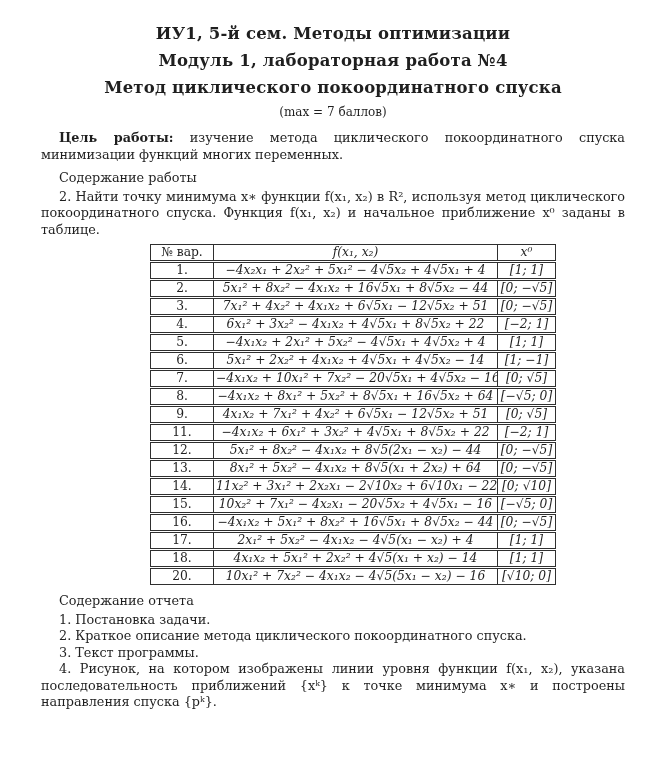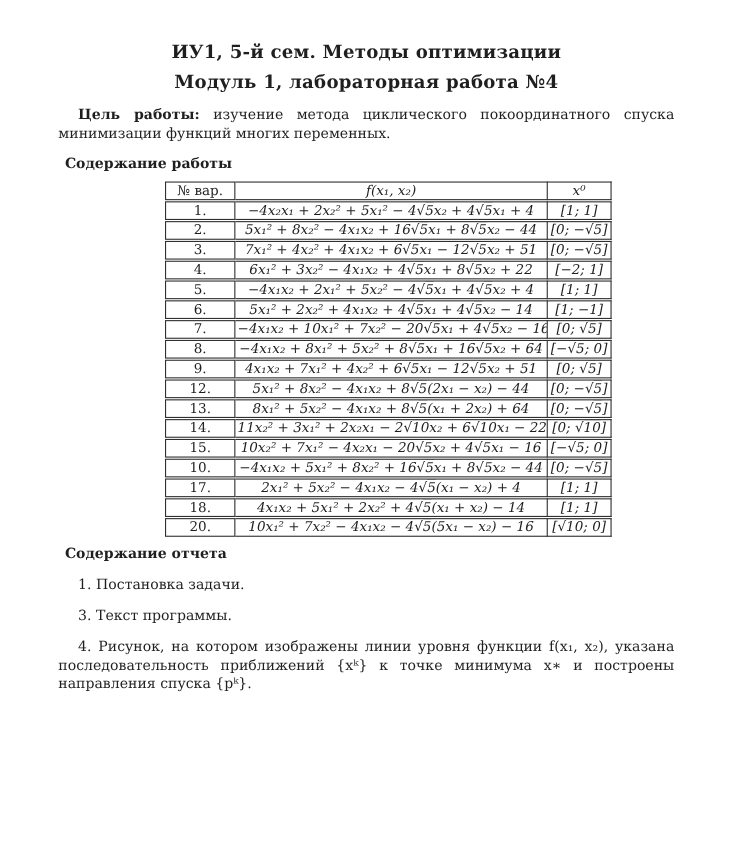--- a/index.html
+++ b/index.html
@@ -7,36 +7,36 @@
     background: #ffffff;
   }
   .page {
     position: relative;
     width: 666px; height: 768px;
     overflow: hidden;
     background: #ffffff;
     color: #1f1f1f;
     font-family: "DejaVu Serif", "Liberation Serif", serif;
   }
-  .titles { text-align: center; padding-top: 38px; }
+  .titles { text-align: center; padding-top: 24px; }
   .title-line {
     font-size: 16.5px; font-weight: bold;
     line-height: 20px; margin: 0 0 7px 0;
     letter-spacing: 0.2px;
   }
   .subtitle { font-size: 12px; line-height: 15px; margin: 0; }
   .content {
     margin: 10px 41px 0 41px;
     font-size: 12.8px; line-height: 16.5px;
     text-align: justify;
   }
-  .para { margin: 12px; text-indent: 18px; }
+  .para { margin: 0; text-indent: 18px; }
   .heading {
     margin: 7px 0 2px 0; text-indent: 18px;
-    font-weight: bold;
+    font-weight: normal;
   }
   .vtable {
     border-collapse: separate;
     border-spacing: 0 1px;
     margin: 5px auto 4px auto;
     table-layout: fixed;
     width: 412px;
     font-size: 12.3px;
     padding-left: 40px;
   }
@@ -59,27 +59,30 @@
   .rad { text-decoration: overline; }
 </style>
 </head>
 <body>
 
 <div class="page">
 
   <div class="titles">
     <p class="title-line">ИУ1, 5-й сем. Методы оптимизации</p>
     <p class="title-line">Модуль 1, лабораторная работа №4</p>
+    <p class="title-line">Метод циклического покоординатного спуска</p>
+    <p class="subtitle">(max = 7 баллов)</p>
   </div>
 
   <div class="content">
 
     <p class="para"><b>Цель работы:</b> <span>изучение метода циклического покоординатного спуска минимизации функций многих переменных.</span></p>
 
     <p class="heading">Содержание работы</p>
+    <p class="para">2. Найти точку минимума x∗ функции f(x₁, x₂) в R², используя метод циклического покоординатного спуска. Функция f(x₁, x₂) и начальное приближение x⁰ заданы в таблице.</p>
 
     <table class="vtable">
       <colgroup>
         <col class="col-num">
           <col class="col-f">
           <col class="col-x0">
       </colgroup>
       <thead>
         <tr>
           <th>№ вар.</th>
@@ -127,41 +130,46 @@
             <td>8.</td>
             <td class="math">−4x₁x₂ + 8x₁² + 5x₂² + 8√<span class="rad">5</span>x₁ + 16√<span class="rad">5</span>x₂ + 64</td>
             <td class="math">[−√<span class="rad">5</span>; 0]</td>
           </tr>
           <tr>
             <td>9.</td>
             <td class="math">4x₁x₂ + 7x₁² + 4x₂² + 6√<span class="rad">5</span>x₁ − 12√<span class="rad">5</span>x₂ + 51</td>
             <td class="math">[0; √<span class="rad">5</span>]</td>
           </tr>
           <tr>
+            <td>11.</td>
+            <td class="math">−4x₁x₂ + 6x₁² + 3x₂² + 4√<span class="rad">5</span>x₁ + 8√<span class="rad">5</span>x₂ + 22</td>
+            <td class="math">[−2; 1]</td>
+          </tr>
+          <tr>
             <td>12.</td>
             <td class="math">5x₁² + 8x₂² − 4x₁x₂ + 8√<span class="rad">5</span>(2x₁ − x₂) − 44</td>
             <td class="math">[0; −√<span class="rad">5</span>]</td>
           </tr>
           <tr>
             <td>13.</td>
             <td class="math">8x₁² + 5x₂² − 4x₁x₂ + 8√<span class="rad">5</span>(x₁ + 2x₂) + 64</td>
             <td class="math">[0; −√<span class="rad">5</span>]</td>
           </tr>
           <tr>
             <td>14.</td>
             <td class="math">11x₂² + 3x₁² + 2x₂x₁ − 2√<span class="rad">10</span>x₂ + 6√<span class="rad">10</span>x₁ − 22</td>
             <td class="math">[0; √<span class="rad">10</span>]</td>
           </tr>
           <tr>
             <td>15.</td>
             <td class="math">10x₂² + 7x₁² − 4x₂x₁ − 20√<span class="rad">5</span>x₂ + 4√<span class="rad">5</span>x₁ − 16</td>
             <td class="math">[−√<span class="rad">5</span>; 0]</td>
           </tr>
           <tr>
-            <td>10.</td>
+            <td>16.</td>
             <td class="math">−4x₁x₂ + 5x₁² + 8x₂² + 16√<span class="rad">5</span>x₁ + 8√<span class="rad">5</span>x₂ − 44</td>
             <td class="math">[0; −√<span class="rad">5</span>]</td>
           </tr>
           <tr>
             <td>17.</td>
             <td class="math">2x₁² + 5x₂² − 4x₁x₂ − 4√<span class="rad">5</span>(x₁ − x₂) + 4</td>
             <td class="math">[1; 1]</td>
           </tr>
           <tr>
             <td>18.</td>
@@ -171,17 +179,18 @@
           <tr>
             <td>20.</td>
             <td class="math">10x₁² + 7x₂² − 4x₁x₂ − 4√<span class="rad">5</span>(5x₁ − x₂) − 16</td>
             <td class="math">[√<span class="rad">10</span>; 0]</td>
           </tr>
         </tbody>
     </table>
 
     <p class="heading">Содержание отчета</p>
     <p class="para">1. Постановка задачи.</p>
+    <p class="para">2. Краткое описание метода циклического покоординатного спуска.</p>
     <p class="para">3. Текст программы.</p>
     <p class="para">4. Рисунок, на котором изображены линии уровня функции f(x₁, x₂), указана после­довательность приближений {xᵏ} к точке минимума x∗ и построены направления спуска {pᵏ}.</p>
 
   </div>
 </div>
 
 </body></html>

